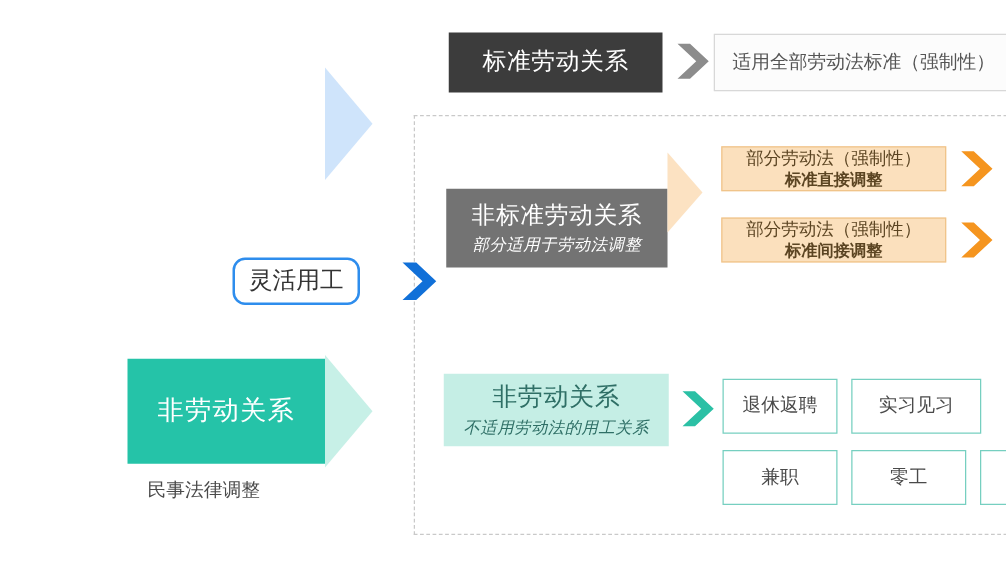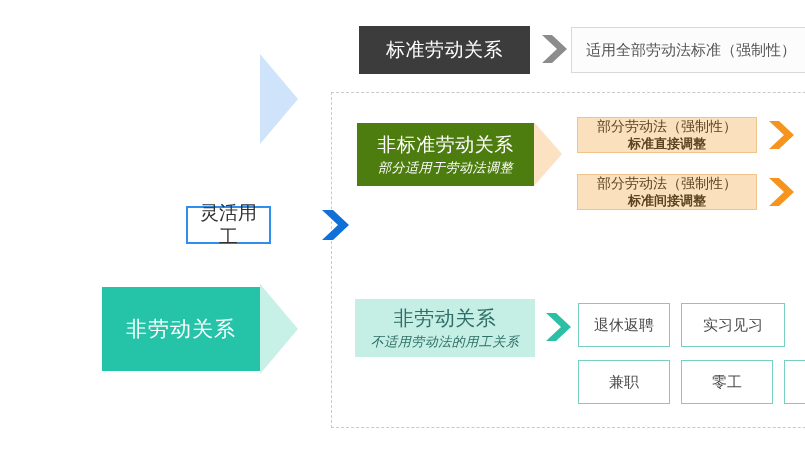--- a/index.html
+++ b/index.html
@@ -77,22 +77,23 @@
   }
 
   
   .mid-dark {
     background: #3c3c3c;
     color: #ffffff;
     font-size: 20px;
     letter-spacing: 1px;
   }
   .mid-orange {
-    background: #4d7c0f;
+    background: #737373;
     color: #ffffff;
+    margin-top: 28px;
   }
   .mid-teal {
     background: #c5eee5;
     color: #2a4f49;
   }
   .mid-title { font-size: 19px; letter-spacing: .5px; }
   .mid-sub {
     font-size: 13px;
     font-style: italic;
     margin-top: 3px;
@@ -135,22 +136,23 @@
 <div class="canvas">
 
   <div class="dashed-area" style="left:331px; top:92px; width:520px; height:336px;"></div>
 
   <div class="tail tail-blue" style="left:260px; top:54px;"></div>
 
   <div class="box cat-block cat-teal" style="left:102px; top:287px; width:158px; height:84px;">
     <span>非劳动关系</span>
   </div>
   <div class="tail tail-teal" style="left:260px; top:284px;"></div>
-
-  <div class="box pill" style="left:186px; top:206px; width:85px; height:38px;">
+  <div class="caption" style="left:118px; top:383px;">民事法律调整</div>
+
+  <div class="box pill" style="left:186px; top:206px; width:102px; height:38px;border-radius:10px;">
     <span>灵活用工</span>
   </div>
 
   <div class="chev" style="left:320px; top:208px;">
     <svg width="32" height="34" viewBox="0 0 32 34">
       <path d="M2 2 L18 17 L2 32 L13 32 L29 17 L13 2 Z" fill="#1170d8"></path>
     </svg>
   </div>
 
   <div class="box mid-dark" style="left:359px; top:26px; width:171px; height:48px;">

